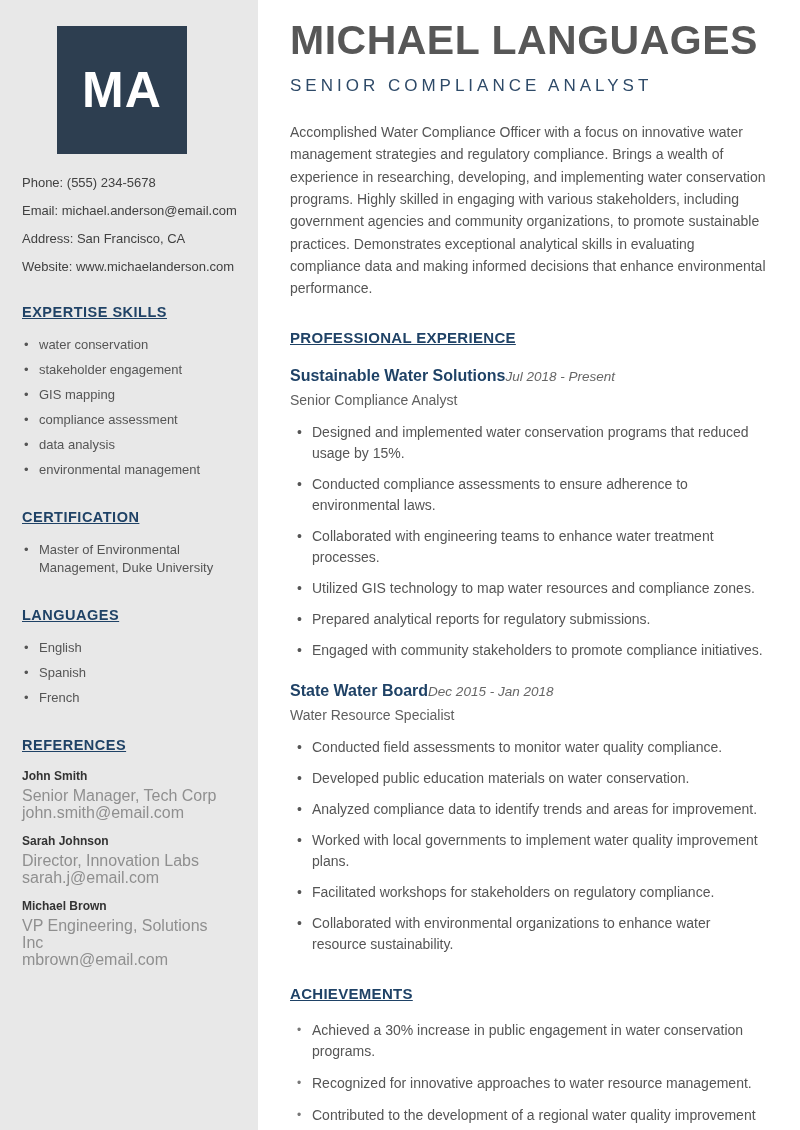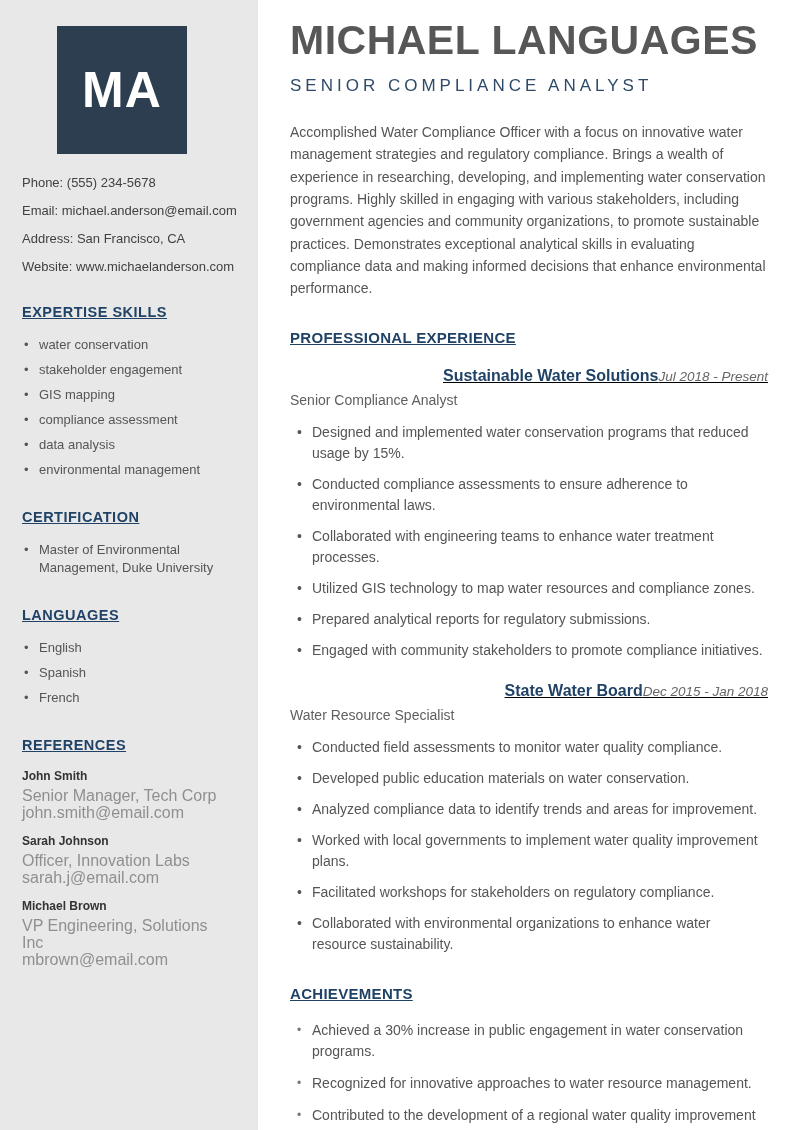--- a/index.html
+++ b/index.html
@@ -97,21 +97,21 @@
   }
   .main-section h2 {
     font-size: 15px;
     font-weight: bold;
     color: var(--heading-navy, #1f4266);
     text-decoration: underline;
     letter-spacing: 0.3px;
     margin: 30px 0 0 0;
   }
   .job { margin-top: 21px; }
-  .job-header { display: flex; justify-content: flex-end; align-items: baseline; text-decoration: underline; }
+  .job-header { display: flex; justify-content: flex-start; align-items: baseline; }
   .company {
     font-size: 16px;
     font-weight: bold;
     color: var(--heading-navy, #1f4266);
   }
   .job-dates {
     font-size: 13.5px;
     font-style: italic;
     color: #666666;
   }
@@ -182,21 +182,21 @@
 
     <section class="side-section">
       <h2>REFERENCES</h2>
       <div class="ref-entry">
         <p class="ref-name">John Smith</p>
         <p class="ref-detail">Senior Manager, Tech Corp</p>
         <p class="ref-detail">john.smith@email.com</p>
       </div>
       <div class="ref-entry">
         <p class="ref-name">Sarah Johnson</p>
-        <p class="ref-detail">Officer, Innovation Labs</p>
+        <p class="ref-detail">Director, Innovation Labs</p>
         <p class="ref-detail">sarah.j@email.com</p>
       </div>
       <div class="ref-entry">
         <p class="ref-name">Michael Brown</p>
         <p class="ref-detail">VP Engineering, Solutions Inc</p>
         <p class="ref-detail">mbrown@email.com</p>
       </div>
     </section>
   </aside>
 

